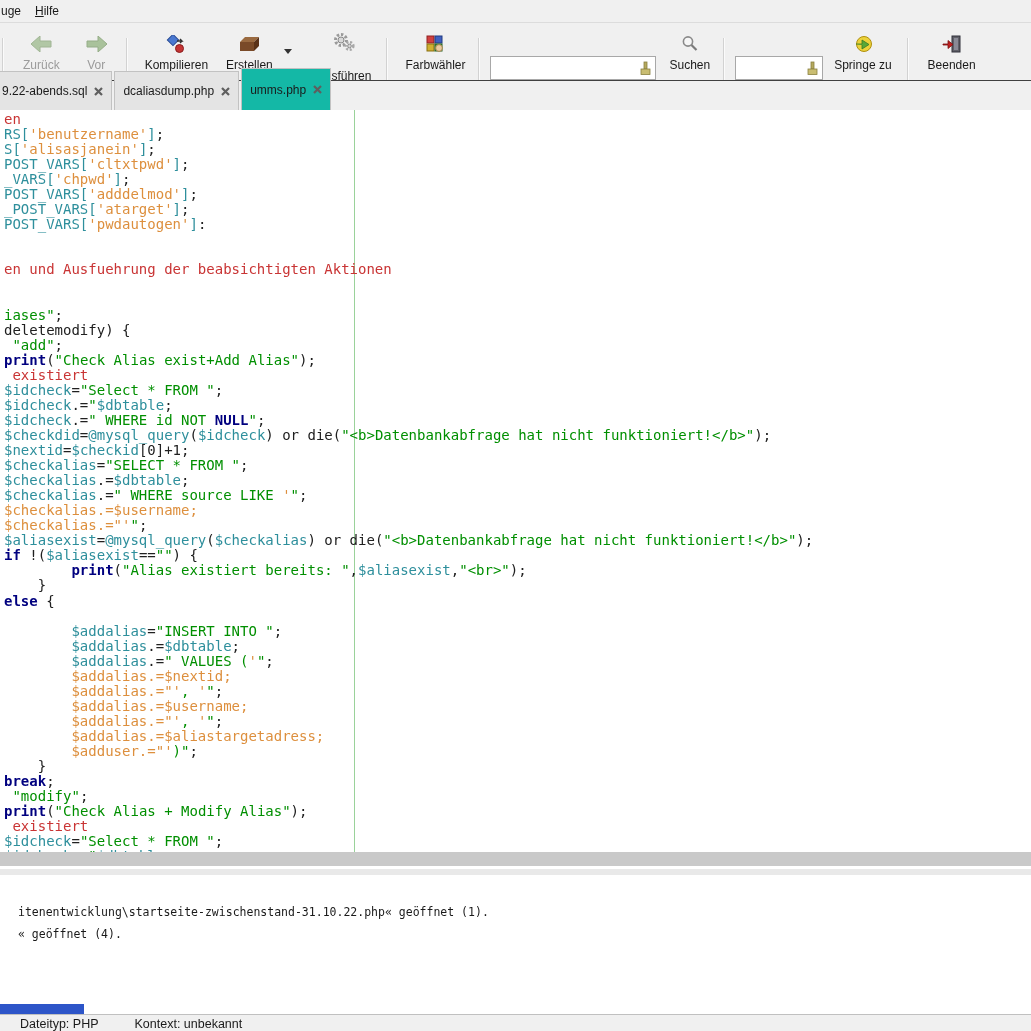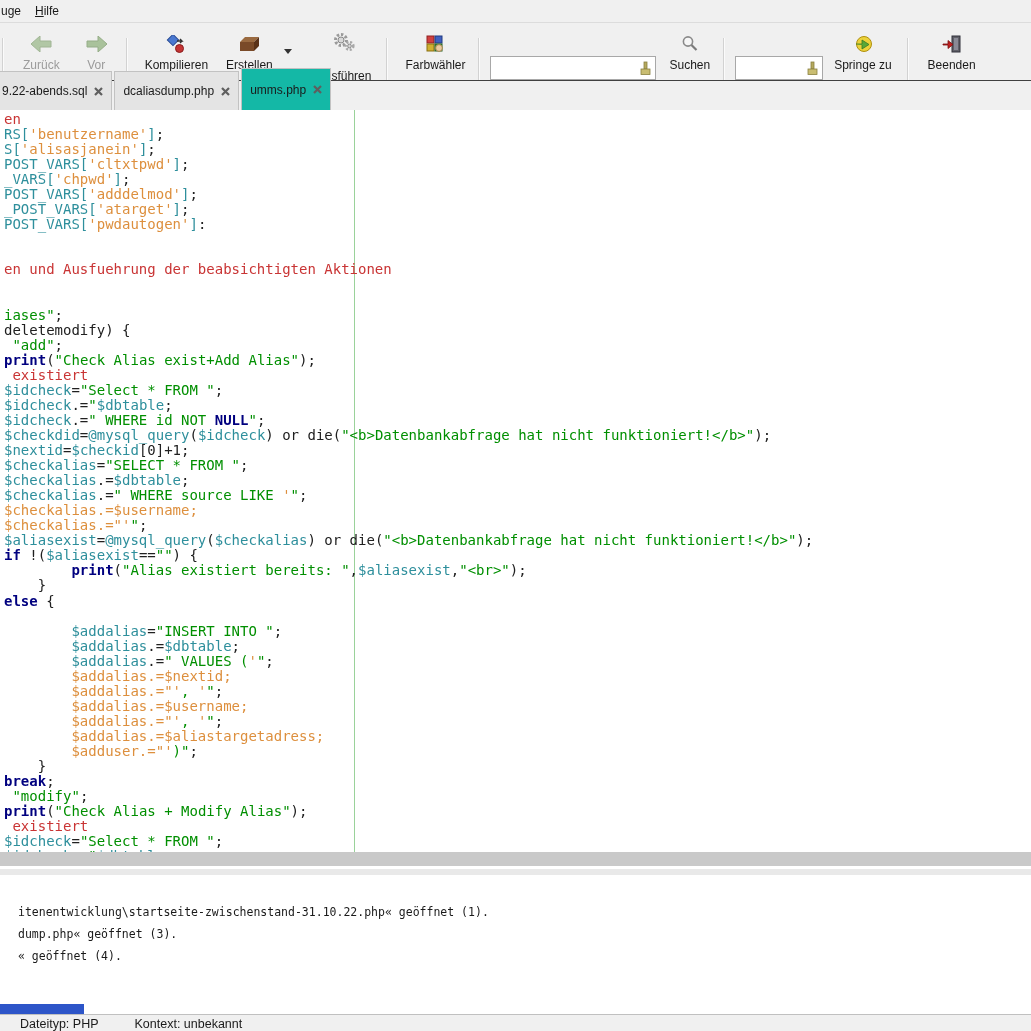--- a/index.html
+++ b/index.html
@@ -236,21 +236,20 @@
 <div class="editor">
   <div class="marker-line"></div>
   <div class="code-lines"><div class="code-line"><span class="tk-c">en</span></div><div class="code-line"><span class="tk-v">RS[</span><span class="tk-q">'benutzername'</span><span class="tk-v">]</span><span class="tk-d">;</span></div><div class="code-line"><span class="tk-v">S[</span><span class="tk-q">'alisasjanein'</span><span class="tk-v">]</span><span class="tk-d">;</span></div><div class="code-line"><span class="tk-v">POST_VARS[</span><span class="tk-q">'cltxtpwd'</span><span class="tk-v">]</span><span class="tk-d">;</span></div><div class="code-line"><span class="tk-v">_VARS[</span><span class="tk-q">'chpwd'</span><span class="tk-v">]</span><span class="tk-d">;</span></div><div class="code-line"><span class="tk-v">POST_VARS[</span><span class="tk-q">'adddelmod'</span><span class="tk-v">]</span><span class="tk-d">;</span></div><div class="code-line"><span class="tk-v">_POST_VARS[</span><span class="tk-q">'atarget'</span><span class="tk-v">]</span><span class="tk-d">;</span></div><div class="code-line"><span class="tk-v">POST_VARS[</span><span class="tk-q">'pwdautogen'</span><span class="tk-v">]</span><span class="tk-d">:</span></div><div class="code-line"> </div><div class="code-line"> </div><div class="code-line"><span class="tk-c">en und Ausfuehrung der beabsichtigten Aktionen</span></div><div class="code-line"> </div><div class="code-line"> </div><div class="code-line"><span class="tk-s">iases"</span><span class="tk-d">;</span></div><div class="code-line"><span class="tk-d">deletemodify) {</span></div><div class="code-line"><span class="tk-d"> </span><span class="tk-s">"add"</span><span class="tk-d">;</span></div><div class="code-line"><span class="tk-k">print</span><span class="tk-d">(</span><span class="tk-s">"Check Alias exist+Add Alias"</span><span class="tk-d">);</span></div><div class="code-line"><span class="tk-c"> existiert</span></div><div class="code-line"><span class="tk-v">$idcheck</span><span class="tk-d">=</span><span class="tk-s">"Select * FROM "</span><span class="tk-d">;</span></div><div class="code-line"><span class="tk-v">$idcheck</span><span class="tk-d">.=</span><span class="tk-s">"</span><span class="tk-v">$dbtable</span><span class="tk-d">;</span></div><div class="code-line"><span class="tk-v">$idcheck</span><span class="tk-d">.=</span><span class="tk-s">" WHERE id NOT </span><span class="tk-k">NULL</span><span class="tk-s">"</span><span class="tk-d">;</span></div><div class="code-line"><span class="tk-v">$checkdid</span><span class="tk-d">=</span><span class="tk-v">@mysql_query</span><span class="tk-d">(</span><span class="tk-v">$idcheck</span><span class="tk-d">) or die(</span><span class="tk-s">"&lt;b&gt;Datenbankabfrage hat nicht funktioniert!&lt;/b&gt;"</span><span class="tk-d">);</span></div><div class="code-line"><span class="tk-v">$nextid</span><span class="tk-d">=</span><span class="tk-v">$checkid</span><span class="tk-d">[0]+1;</span></div><div class="code-line"><span class="tk-v">$checkalias</span><span class="tk-d">=</span><span class="tk-s">"SELECT * FROM "</span><span class="tk-d">;</span></div><div class="code-line"><span class="tk-v">$checkalias</span><span class="tk-d">.=</span><span class="tk-v">$dbtable</span><span class="tk-d">;</span></div><div class="code-line"><span class="tk-v">$checkalias</span><span class="tk-d">.=</span><span class="tk-s">" WHERE source LIKE </span><span class="tk-q">'</span><span class="tk-s">"</span><span class="tk-d">;</span></div><div class="code-line"><span class="tk-q">$checkalias.=$username;</span></div><div class="code-line"><span class="tk-q">$checkalias.="'</span><span class="tk-s">"</span><span class="tk-d">;</span></div><div class="code-line"><span class="tk-v">$aliasexist</span><span class="tk-d">=</span><span class="tk-v">@mysql_query</span><span class="tk-d">(</span><span class="tk-v">$checkalias</span><span class="tk-d">) or die(</span><span class="tk-s">"&lt;b&gt;Datenbankabfrage hat nicht funktioniert!&lt;/b&gt;"</span><span class="tk-d">);</span></div><div class="code-line"><span class="tk-k">if</span><span class="tk-d"> !(</span><span class="tk-v">$aliasexist</span><span class="tk-d">==</span><span class="tk-s">""</span><span class="tk-d">) {</span></div><div class="code-line"><span class="tk-d">        </span><span class="tk-k">print</span><span class="tk-d">(</span><span class="tk-s">"Alias existiert bereits: "</span><span class="tk-d">,</span><span class="tk-v">$aliasexist</span><span class="tk-d">,</span><span class="tk-s">"&lt;br&gt;"</span><span class="tk-d">);</span></div><div class="code-line"><span class="tk-d">    }</span></div><div class="code-line"><span class="tk-k">else</span><span class="tk-d"> {</span></div><div class="code-line"> </div><div class="code-line"><span class="tk-d">        </span><span class="tk-v">$addalias</span><span class="tk-d">=</span><span class="tk-s">"INSERT INTO "</span><span class="tk-d">;</span></div><div class="code-line"><span class="tk-d">        </span><span class="tk-v">$addalias</span><span class="tk-d">.=</span><span class="tk-v">$dbtable</span><span class="tk-d">;</span></div><div class="code-line"><span class="tk-d">        </span><span class="tk-v">$addalias</span><span class="tk-d">.=</span><span class="tk-s">" VALUES (</span><span class="tk-q">'</span><span class="tk-s">"</span><span class="tk-d">;</span></div><div class="code-line"><span class="tk-d">        </span><span class="tk-q">$addalias.=$nextid;</span></div><div class="code-line"><span class="tk-d">        </span><span class="tk-q">$addalias.="'</span><span class="tk-s">, </span><span class="tk-q">'</span><span class="tk-s">"</span><span class="tk-d">;</span></div><div class="code-line"><span class="tk-d">        </span><span class="tk-q">$addalias.=$username;</span></div><div class="code-line"><span class="tk-d">        </span><span class="tk-q">$addalias.="'</span><span class="tk-s">, </span><span class="tk-q">'</span><span class="tk-s">"</span><span class="tk-d">;</span></div><div class="code-line"><span class="tk-d">        </span><span class="tk-q">$addalias.=$aliastargetadress;</span></div><div class="code-line"><span class="tk-d">        </span><span class="tk-q">$adduser.="'</span><span class="tk-s">)"</span><span class="tk-d">;</span></div><div class="code-line"><span class="tk-d">    }</span></div><div class="code-line"><span class="tk-k">break</span><span class="tk-d">;</span></div><div class="code-line"><span class="tk-d"> </span><span class="tk-s">"modify"</span><span class="tk-d">;</span></div><div class="code-line"><span class="tk-k">print</span><span class="tk-d">(</span><span class="tk-s">"Check Alias + Modify Alias"</span><span class="tk-d">);</span></div><div class="code-line"><span class="tk-c"> existiert</span></div><div class="code-line"><span class="tk-v">$idcheck</span><span class="tk-d">=</span><span class="tk-s">"Select * FROM "</span><span class="tk-d">;</span></div><div class="code-line"><span class="tk-v">$idcheck</span><span class="tk-d">.=</span><span class="tk-s">"</span><span class="tk-v">$dbtable</span><span class="tk-d">;</span></div></div>
 </div>
 
 <div class="hscroll"></div>
 <div class="band-light"></div>
 
 <div class="messages">
     <div class="msg-line">itenentwicklung\startseite-zwischenstand-31.10.22.php« geöffnet (1).</div>
-    <div class="msg-line">dump.php« geöffnet (3).</div>
     <div class="msg-line">« geöffnet (4).</div>
   </div>
 
 <div class="selection-highlight"></div>
 <div class="statusbar">
   <span>Dateityp: PHP</span>
   <span class="ctx">Kontext: unbekannt</span>
 </div>
 
 </body></html>

